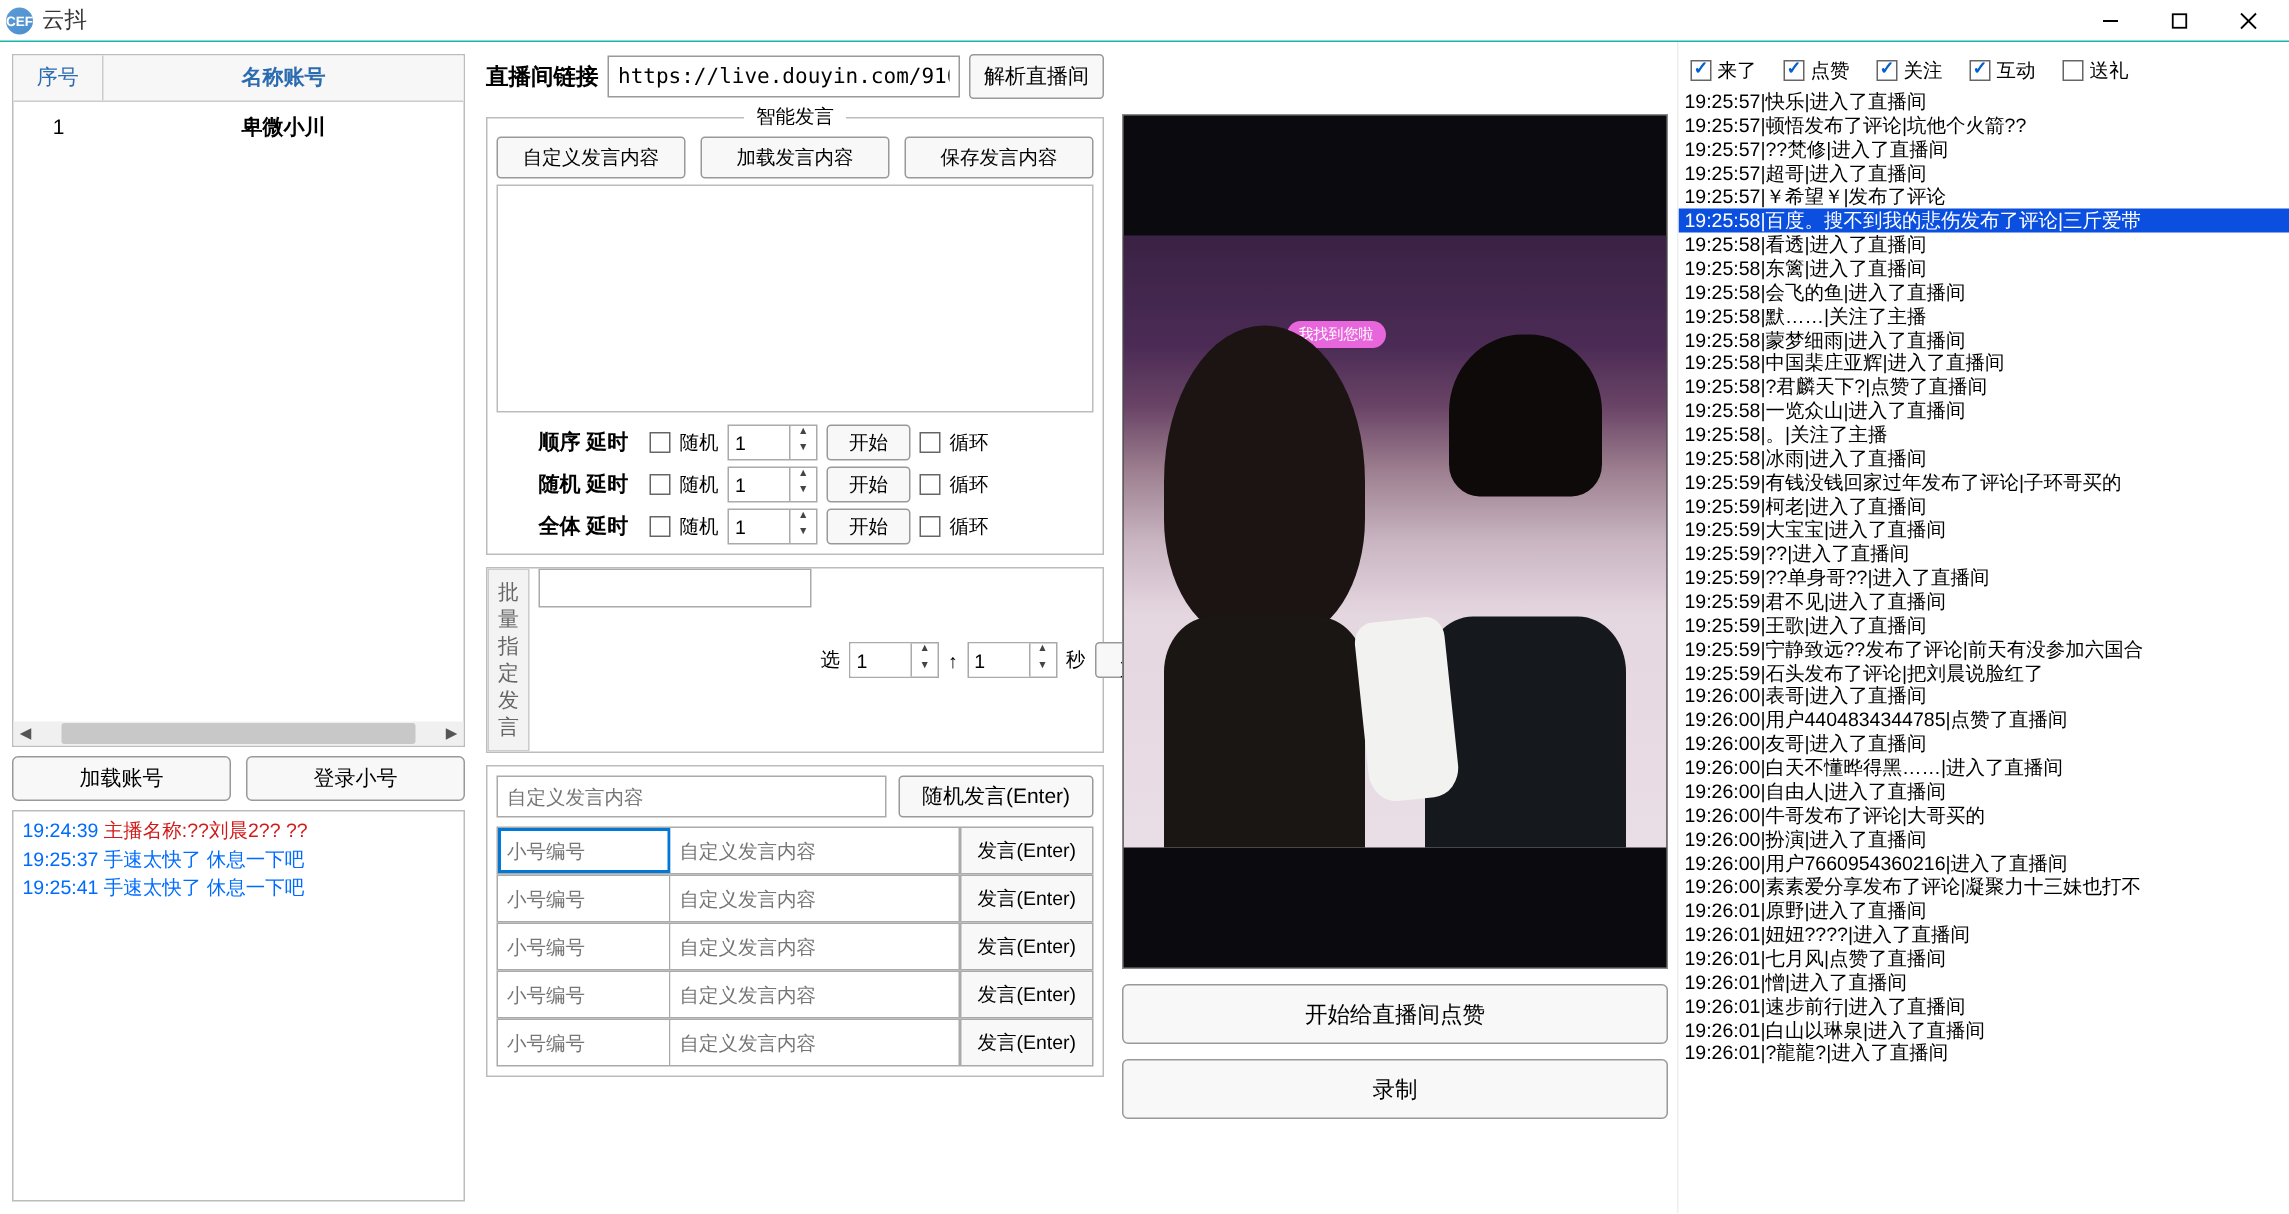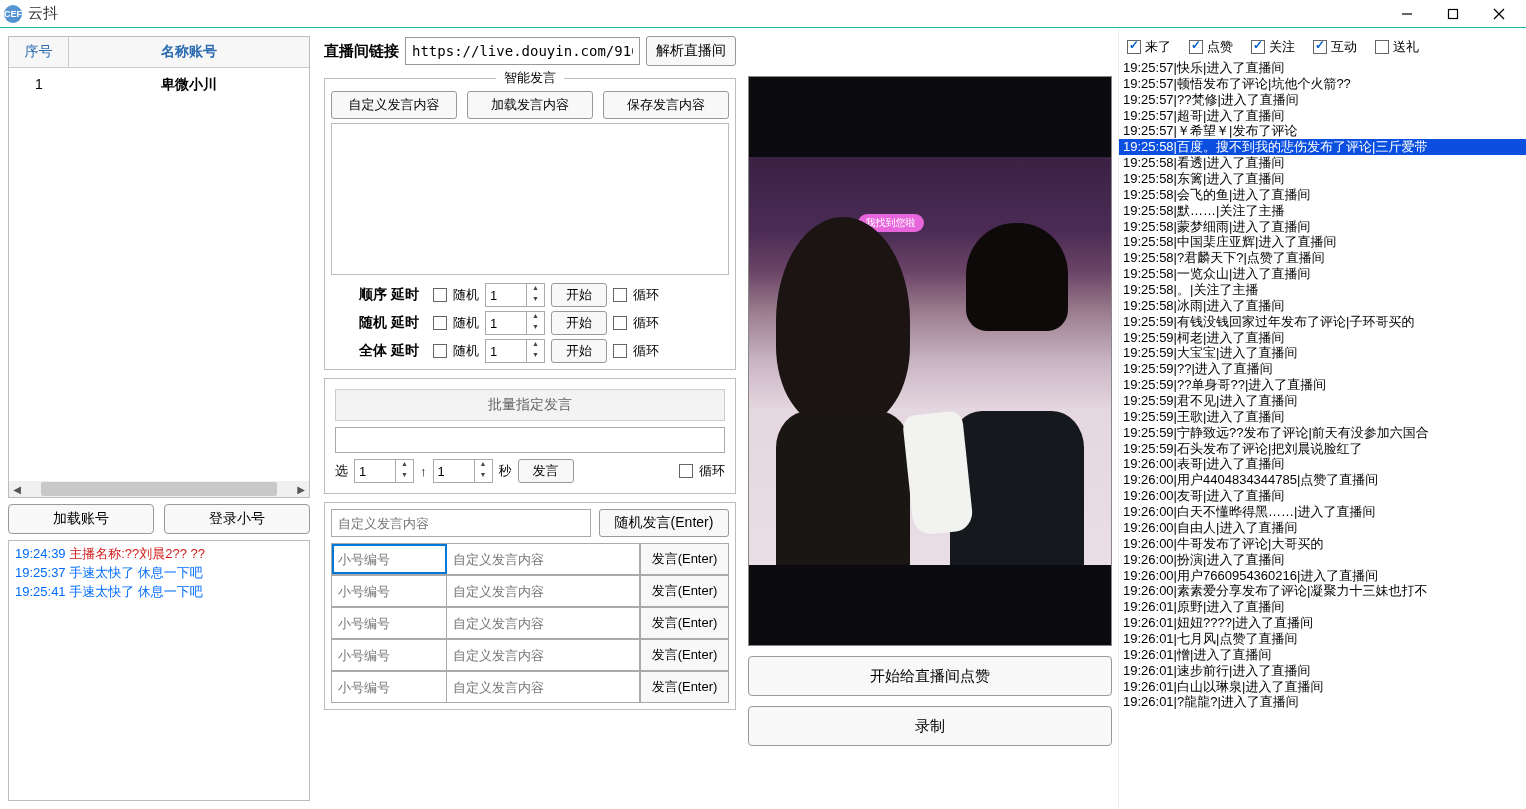--- a/index.html
+++ b/index.html
@@ -53,21 +53,21 @@
 .timerow { display:flex; align-items:center; gap:6px; margin-top:4px;}
 .timerow .lbl { width:68px; font-size:14px; font-weight:bold;margin-left:28px; }
 .checkbox { width:14px; height:14px; border:1px solid #666; display:inline-block; vertical-align:middle;}
 .checkbox.checked::after { content:"✓"; color:#0060d0; font-size:12px; display:block; margin-top:-3px; text-align:center; font-weight:bold;}
 .spin { display:flex; border:1px solid #aaa; width:60px; height:24px;}
 .spin input { border:none; width:40px; padding:0 4px; font-size:13px;}
 .spin .arrows { width:18px; display:flex; flex-direction:column; border-left:1px solid #aaa;}
 .spin .arrows span { flex:1; font-size:7px; text-align:center; color:#444; cursor:pointer;}
 .smallbtn { height:24px; padding: 0 14px; border:1px solid #999; background:#f8f8f8; border-radius:3px; font-size:13px; cursor:pointer;text-align:right;}
 
-.batchbox { border:1px solid #bcbcbc; padding:10px; display:flex; flex-direction:column; gap:6px;}
+.batchbox { border:1px solid #bcbcbc; padding:0; display:flex; flex-direction:row; gap:6px;}
 .batchbox .hdr2 { background:#f3f3f3; border:1px solid #ccc; text-align:center; padding:6px; font-size:14px; color:#666;}
 .batchbox input.blank { height:26px; border:1px solid #aaa; }
 .selrow { display:flex; align-items:center; gap:6px;}
 
 .custombox { border:1px solid #bcbcbc; padding:6px; display:flex; flex-direction:column; gap:6px;}
 .custombox .toprow { display:flex; gap:8px;}
 .custombox .toprow input { flex:1; height:28px; border:1px solid #aaa; padding:0 6px; font-size:13px;}
 .custombox .toprow button { width:130px; height:28px; border:1px solid #999; background:#f8f8f8; border-radius:3px; font-size:14px; cursor:pointer;}
 .crow { display:flex; gap:0; border:1px solid #aaa; height:32px;}
 .crow input { height:100%; border:none; border-right:1px solid #aaa; padding:0 6px; font-size:13px;}

